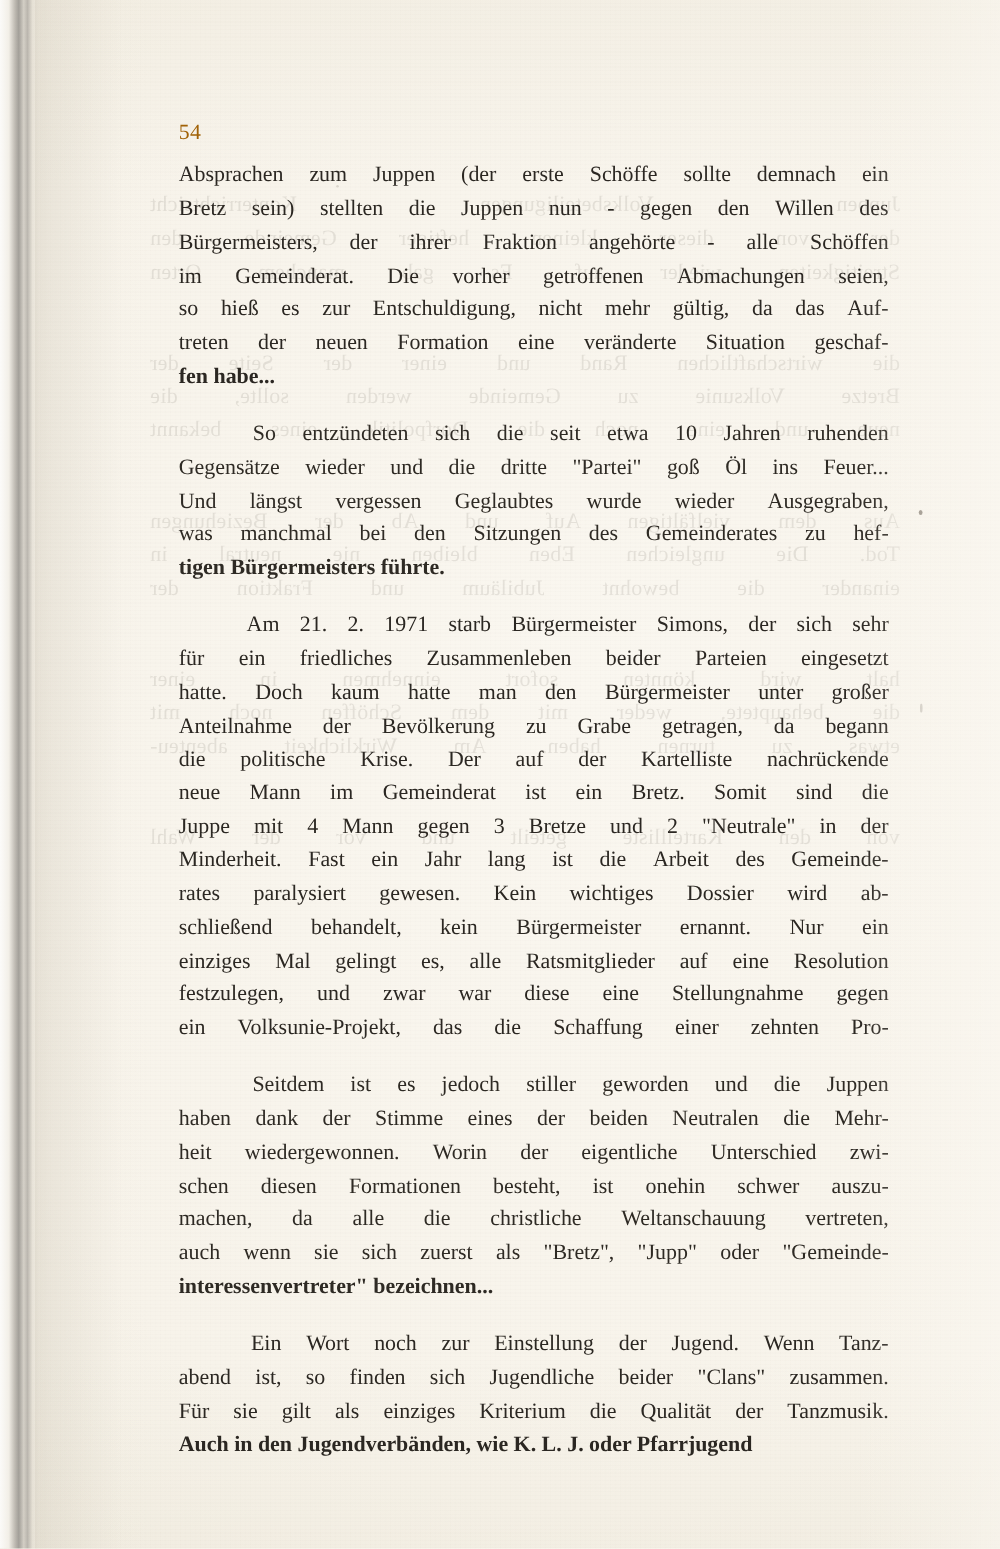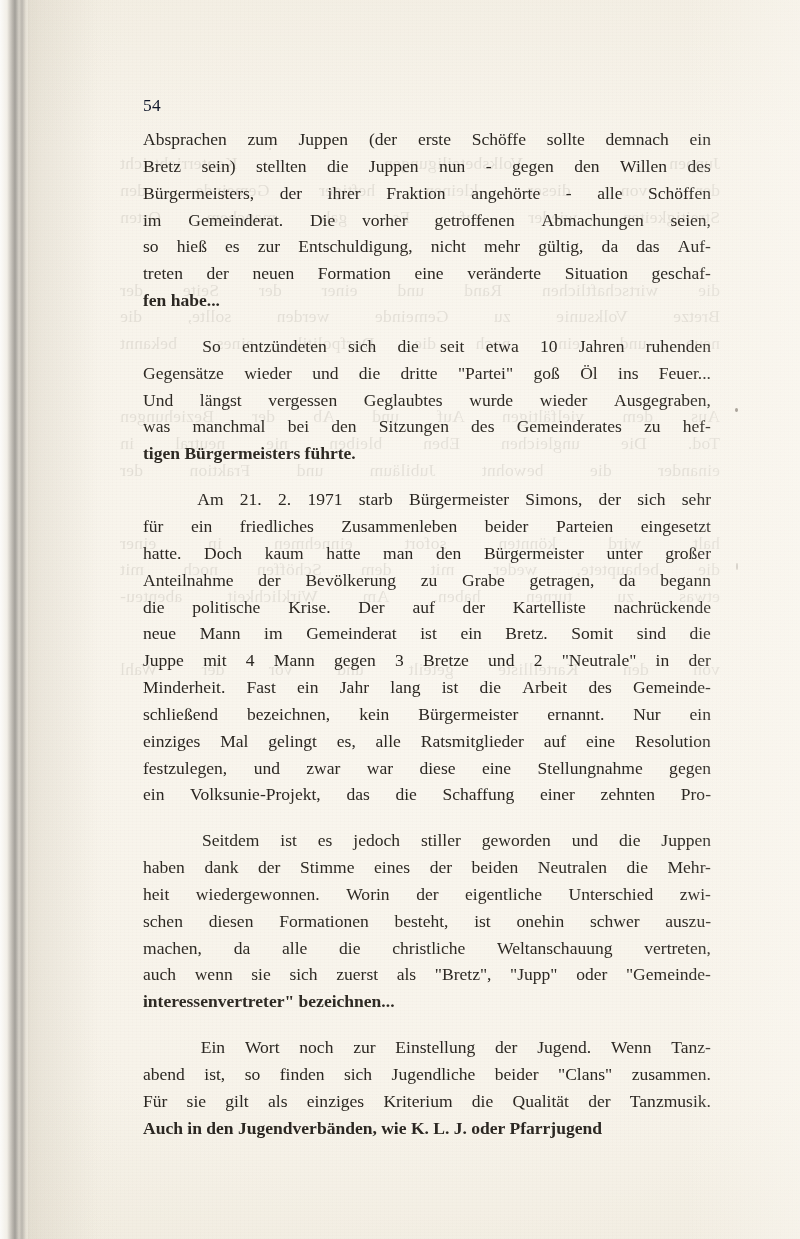--- a/index.html
+++ b/index.html
@@ -99,21 +99,21 @@
     top: 94px;
     width: 568px;
     color: #2c2823;
   }
 
   .folio {
     font-size: 17.4px;
     line-height: 22px;
     letter-spacing: 0.4px;
     margin-bottom: 10px;
-    color: #0f172a;
+    color: #a16207;
   }
 
   .para { margin: 0; }
   .para + .para { margin-top: 19px; }
 
   
   .line {
     display: flex;
     justify-content: space-between;
     font-size: 17.55px;
@@ -194,21 +194,22 @@
         </div>
         <div class="para">
           <div class="line"><span style="width: 38px;"></span><span>Am</span><span>21.</span><span>2.</span><span>1971</span><span>starb</span><span>Bürgermeister</span><span>Simons,</span><span>der</span><span>sich</span><span>sehr</span></div>
           <div class="line"><span>für</span><span>ein</span><span>friedliches</span><span>Zusammenleben</span><span>beider</span><span>Parteien</span><span>eingesetzt</span></div>
           <div class="line"><span>hatte.</span><span>Doch</span><span>kaum</span><span>hatte</span><span>man</span><span>den</span><span>Bürgermeister</span><span>unter</span><span>großer</span></div>
           <div class="line"><span>Anteilnahme</span><span>der</span><span>Bevölkerung</span><span>zu</span><span>Grabe</span><span>getragen,</span><span>da</span><span>begann</span></div>
           <div class="line"><span>die</span><span>politische</span><span>Krise.</span><span>Der</span><span>auf</span><span>der</span><span>Kartelliste</span><span>nachrückende</span></div>
           <div class="line"><span>neue</span><span>Mann</span><span>im</span><span>Gemeinderat</span><span>ist</span><span>ein</span><span>Bretz.</span><span>Somit</span><span>sind</span><span>die</span></div>
           <div class="line"><span>Juppe</span><span>mit</span><span>4</span><span>Mann</span><span>gegen</span><span>3</span><span>Bretze</span><span>und</span><span>2</span><span>"Neutrale"</span><span>in</span><span>der</span></div>
           <div class="line"><span>Minderheit.</span><span>Fast</span><span>ein</span><span>Jahr</span><span>lang</span><span>ist</span><span>die</span><span>Arbeit</span><span>des</span><span>Gemeinde-</span></div>
-          <div class="line"><span>schließend</span><span>bezeichnen,</span><span>kein</span><span>Bürgermeister</span><span>ernannt.</span><span>Nur</span><span>ein</span></div>
+          <div class="line"><span>rates</span><span>paralysiert</span><span>gewesen.</span><span>Kein</span><span>wichtiges</span><span>Dossier</span><span>wird</span><span>ab-</span></div>
+          <div class="line"><span>schließend</span><span>behandelt,</span><span>kein</span><span>Bürgermeister</span><span>ernannt.</span><span>Nur</span><span>ein</span></div>
           <div class="line"><span>einziges</span><span>Mal</span><span>gelingt</span><span>es,</span><span>alle</span><span>Ratsmitglieder</span><span>auf</span><span>eine</span><span>Resolution</span></div>
           <div class="line"><span>festzulegen,</span><span>und</span><span>zwar</span><span>war</span><span>diese</span><span>eine</span><span>Stellungnahme</span><span>gegen</span></div>
           <div class="line"><span>ein</span><span>Volksunie-Projekt,</span><span>das</span><span>die</span><span>Schaffung</span><span>einer</span><span>zehnten</span><span>Pro-</span></div>
         </div>
         <div class="para">
           <div class="line"><span style="width: 38px;"></span><span>Seitdem</span><span>ist</span><span>es</span><span>jedoch</span><span>stiller</span><span>geworden</span><span>und</span><span>die</span><span>Juppen</span></div>
           <div class="line"><span>haben</span><span>dank</span><span>der</span><span>Stimme</span><span>eines</span><span>der</span><span>beiden</span><span>Neutralen</span><span>die</span><span>Mehr-</span></div>
           <div class="line"><span>heit</span><span>wiedergewonnen.</span><span>Worin</span><span>der</span><span>eigentliche</span><span>Unterschied</span><span>zwi-</span></div>
           <div class="line"><span>schen</span><span>diesen</span><span>Formationen</span><span>besteht,</span><span>ist</span><span>onehin</span><span>schwer</span><span>auszu-</span></div>
           <div class="line"><span>machen,</span><span>da</span><span>alle</span><span>die</span><span>christliche</span><span>Weltanschauung</span><span>vertreten,</span></div>

